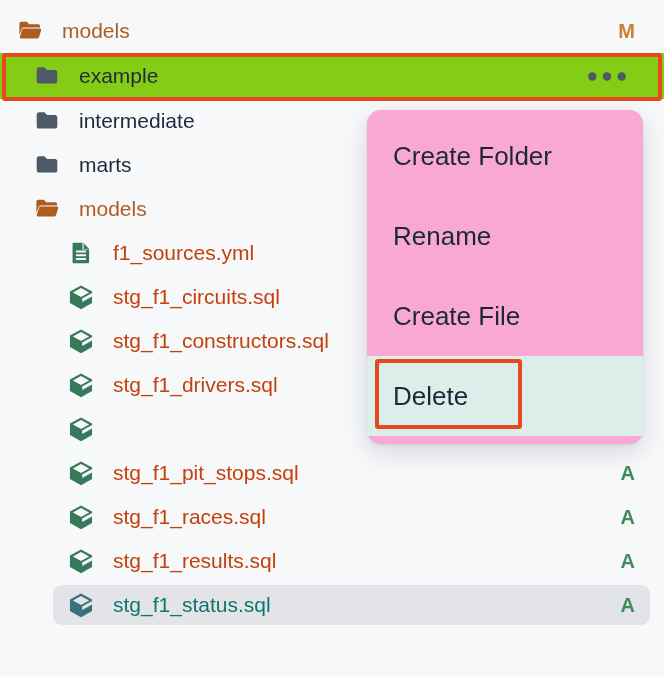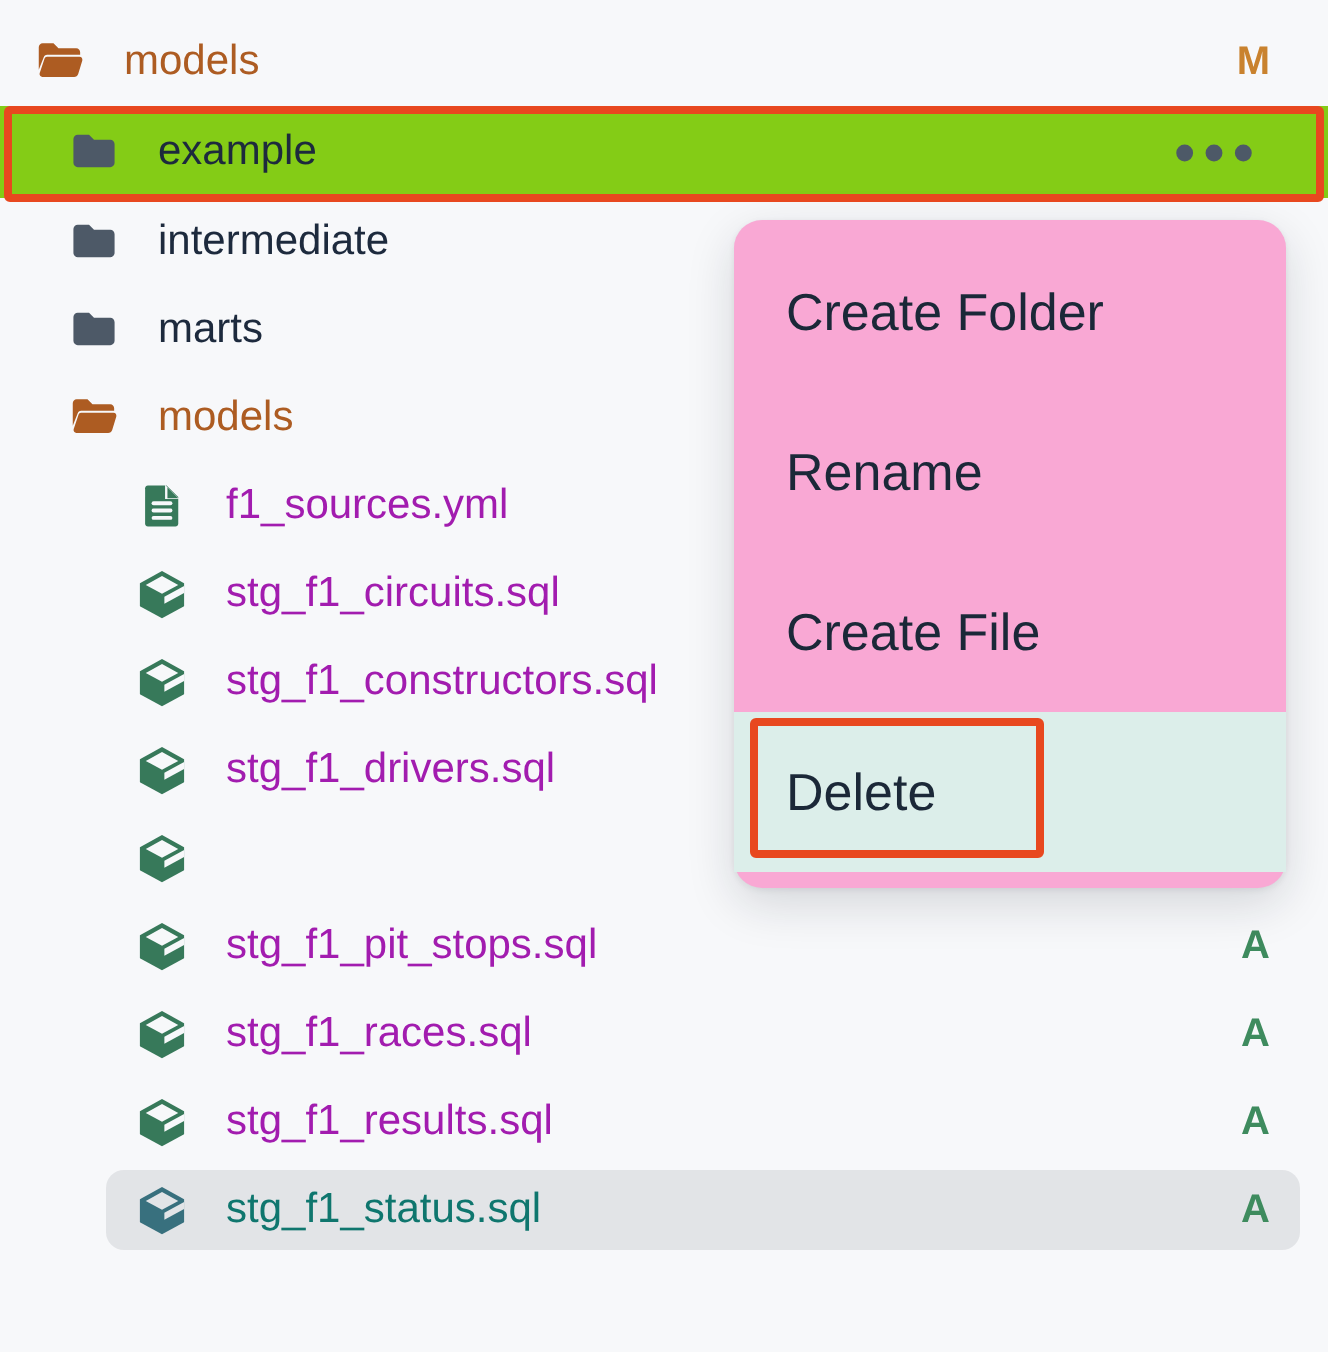--- a/index.html
+++ b/index.html
@@ -18,21 +18,21 @@
   }
   .row .icon{flex:none;width:28px;height:28px;margin-right:18px;display:flex;align-items:center;justify-content:center;}
   .row .icon svg{width:26px;height:26px;}
   .lvl0{padding-left:16px}
   .lvl1{padding-left:33px}
   .lvl2{padding-left:51px}
   .lvl3{padding-left:67px}
 
   .c-orange{color:#ad5c22}
   .c-dark{color:#1d2a3d}
-  .c-green{color:#a21caf}
+  .c-green{color:#c2410c}
   .c-teal{color:#0f766e}
   .icon-orange{color:#ad5c22}
   .icon-dark{color:#4d5967}
   .icon-green{color:#37795a}
   .icon-teal{color:#38707e}
 
   .badge{
     margin-left:auto;margin-right:29px;
     font-weight:bold;font-size:20px;
   }

